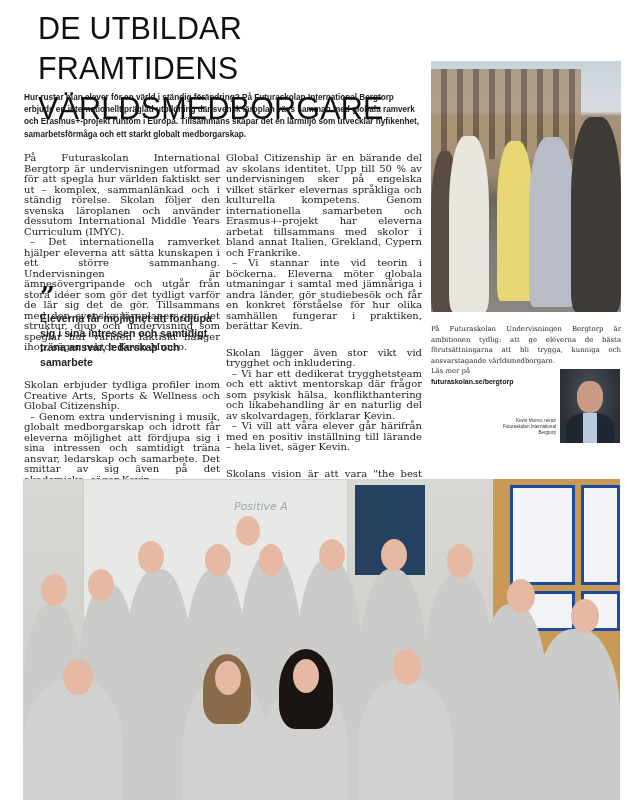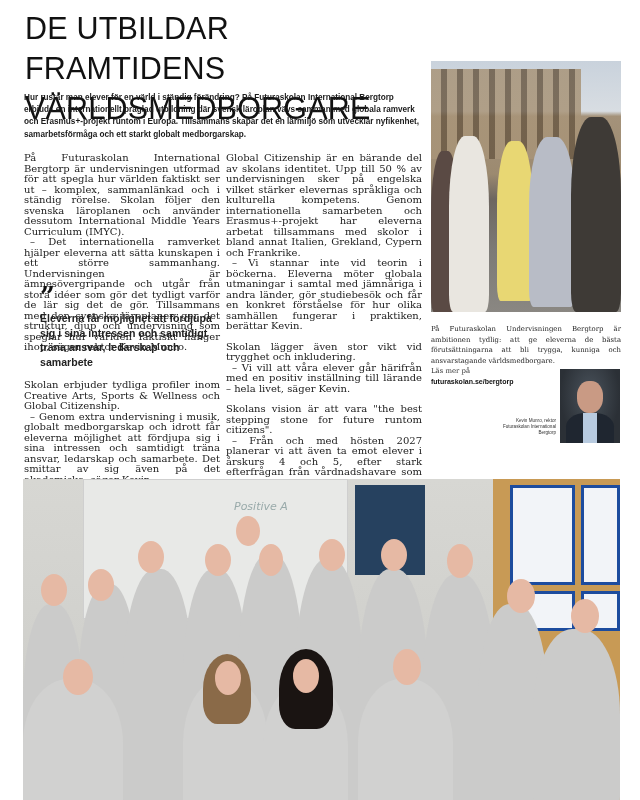--- a/index.html
+++ b/index.html
@@ -1,35 +1,35 @@
 <!DOCTYPE html>
 <html><head>
 <meta charset="utf-8">
 <style>
   * { box-sizing: border-box; margin: 0; padding: 0; }
   html, body { width: 640px; height: 800px; background: #ffffff; overflow: hidden; }
   body { position: relative; font-family: "DejaVu Serif", serif; color: #1a1a1a; }
 
   .headline {
-    position: absolute; left: 25px; top: 8px; width: 410px;
+    position: absolute; left: 38px; top: 8px; width: 410px;
     font-family: "Liberation Sans", sans-serif; font-weight: 400;
     font-size: 30.5px; line-height: 40px; color: #111; letter-spacing: 0.2px;
   }
   .lead {
     position: absolute; left: 24px; top: 92px; width: 400px;
     font-family: "Liberation Sans", sans-serif; font-weight: 700;
     font-size: 8.2px; line-height: 12.2px; color: #1b1b1b;
   }
   .col {
     position: absolute; width: 196px;
     font-size: 10px; line-height: 10.5px; color: #222;
     text-align: justify; hyphens: auto;
   }
   .col p { margin: 0; }
-  .col p.gap { margin-top: 10px; }
+  .col p.gap { margin-top: 16px; }
   .col p.ind { text-indent: 6px; }
   .col1 { left: 24px; top: 153px; }
   .col2 { left: 226px; top: 153px; }
 
   .quote { position: absolute; left: 40px; top: 287px; width: 175px; }
   .quote-mark {
     font-family: "DejaVu Serif", serif; font-weight: 700; font-size: 26px;
     line-height: 18px; height: 16px; color: #111;
   }
   .quote-text {
@@ -127,20 +127,21 @@
 
 <div class="col col1b">
   <p>Skolan erbjuder tydliga profiler inom Creative Arts, Sports &amp; Wellness och Global Citizenship.</p>
   <p class="ind">– Genom extra undervisning i musik, globalt medborgarskap och idrott får eleverna möjlighet att fördjupa sig i sina intressen och samtidigt träna ansvar, ledarskap och samarbete. Det smittar av sig även på det akademiska, säger Kevin.</p>
 </div>
 
 <div class="col col2">
   <p>Global Citizenship är en bärande del av skolans identitet. Upp till 50 % av undervisningen sker på engelska vilket stärker elevernas språkliga och kulturella kompetens. Genom internationella samarbeten och Erasmus+-projekt har eleverna arbetat tillsammans med skolor i bland annat Italien, Grekland, Cypern och Frankrike.</p>
   <p class="ind">– Vi stannar inte vid teorin i böckerna. Eleverna möter globala utmaningar i samtal med jämnåriga i andra länder, gör studiebesök och får en konkret förståelse för hur olika samhällen fungerar i praktiken, berättar Kevin.</p>
   <p class="gap">Skolan lägger även stor vikt vid trygghet och inkludering.</p>
+  <p class="ind">– Vi har ett dedikerat trygghetsteam och ett aktivt mentorskap där frågor som psykisk hälsa, konflikthantering och likabehandling är en naturlig del av skolvardagen, förklarar Kevin.</p>
   <p class="ind">– Vi vill att våra elever går härifrån med en positiv inställning till lärande – hela livet, säger Kevin.</p>
   <p class="gap">Skolans vision är att vara "the best stepping stone for future runtom citizens".</p>
   <p class="ind">– Från och med hösten 2027 planerar vi att även ta emot elever i årskurs 4 och 5, efter stark efterfrågan från vårdnadshavare som vill att barnen ska börja i den internationella miljön ännu tidigare, berättar Kevin.</p>
 </div>
 
 <div class="rome-photo">
   <div class="colosseum"></div>
   <div class="person" style="left:0;top:90px;width:28px;height:161px;background:#5a4a44;"></div>
   <div class="person" style="left:18px;top:75px;width:40px;height:176px;background:#e9e6e0;"></div>
   <div class="person" style="left:66px;top:80px;width:36px;height:160px;background:#e8d773;"></div>

